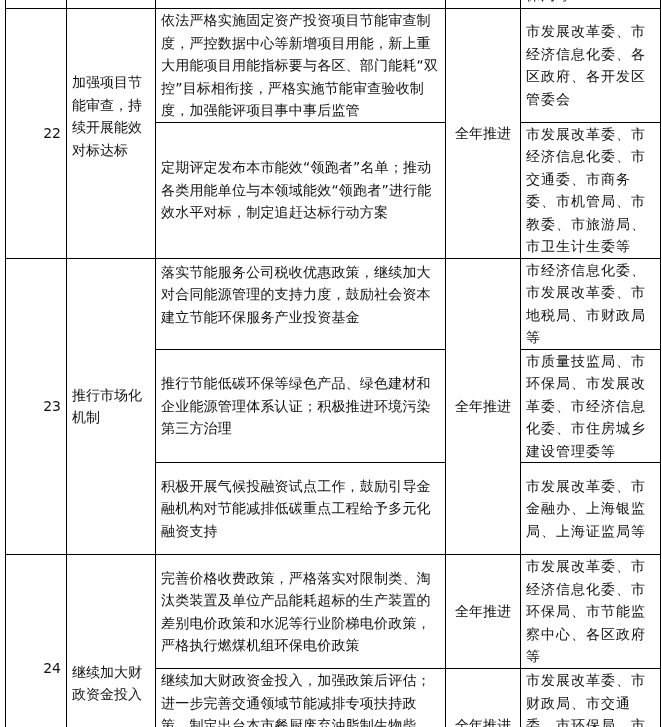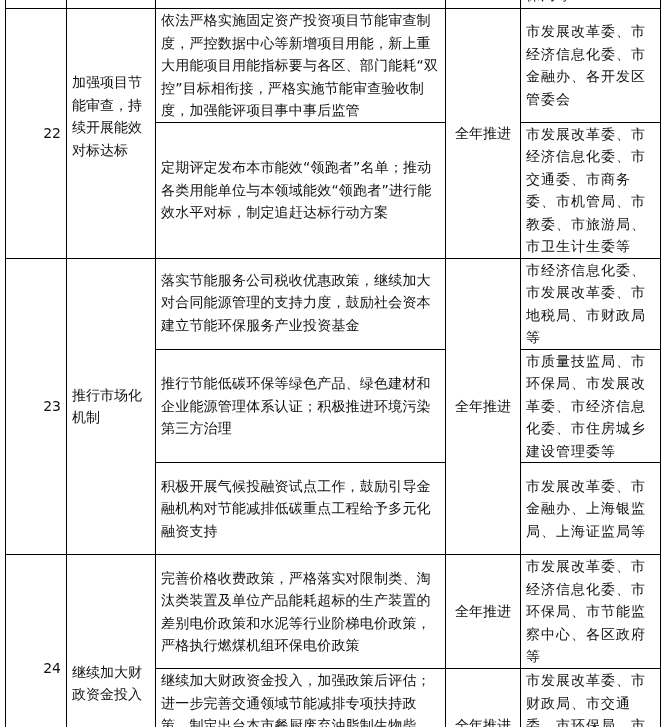--- a/index.html
+++ b/index.html
@@ -54,35 +54,35 @@
     <tr style="height:100px">
       <td class="num" rowspan="2">22</td>
       <td class="task" rowspan="2">
         <span style="display:block;margin-top:-34px;">加强项目节能审查，持续开展能效对标达标</span>
       </td>
       <td class="measure">依法严格实施固定资产投资项目节能审查制度，严控数据中心等新增项目用能，新上重大用能项目用能指标要与各区、部门能耗“双控”目标相衔接，严格实施节能审查验收制度，加强能评项目事中事后监管</td>
       <td class="timing" rowspan="2">
         <span>全年推进</span>
       </td>
       <td class="dept">
-        <span class="b">市发展改革委</span><span>、市经济信息化委、市金融办、各开发区管委会</span>
+        <span class="b">市发展改革委</span><span>、市经济信息化委、各区政府、各开发区管委会</span>
       </td>
     </tr>
 
     <tr style="height:120px">
       <td class="measure">定期评定发布本市能效“领跑者”名单；推动各类用能单位与本领域能效“领跑者”进行能效水平对标，制定追赶达标行动方案</td>
       <td class="dept">
         <span class="b">市发展改革委</span><span>、市经济信息化委、市交通委、市商务委、市机管局、市教委、市旅游局、市卫生计生委等</span>
       </td>
     </tr>
 
     <tr style="height:82px">
       <td class="num" rowspan="3">23</td>
       <td class="task" rowspan="3">推行市场化机制</td>
-      <td class="measure" style="vertical-align:top;padding-top:10px;">
+      <td class="measure" style="vertical-align:top;padding-top:2px;">
         <span>落实节能服务公司税收优惠政策，继续加大对合同能源管理的支持力度，鼓励社会资本建立节能环保服务产业投资基金</span>
       </td>
       <td class="timing" rowspan="3">全年推进</td>
       <td class="dept">
         <span class="b">市经济信息化委、</span><span>市发展改革委、市地税局、市财政局等</span>
       </td>
     </tr>
 
     <tr style="height:105px">
       <td class="measure">推行节能低碳环保等绿色产品、绿色建材和企业能源管理体系认证；积极推进环境污染第三方治理</td>

